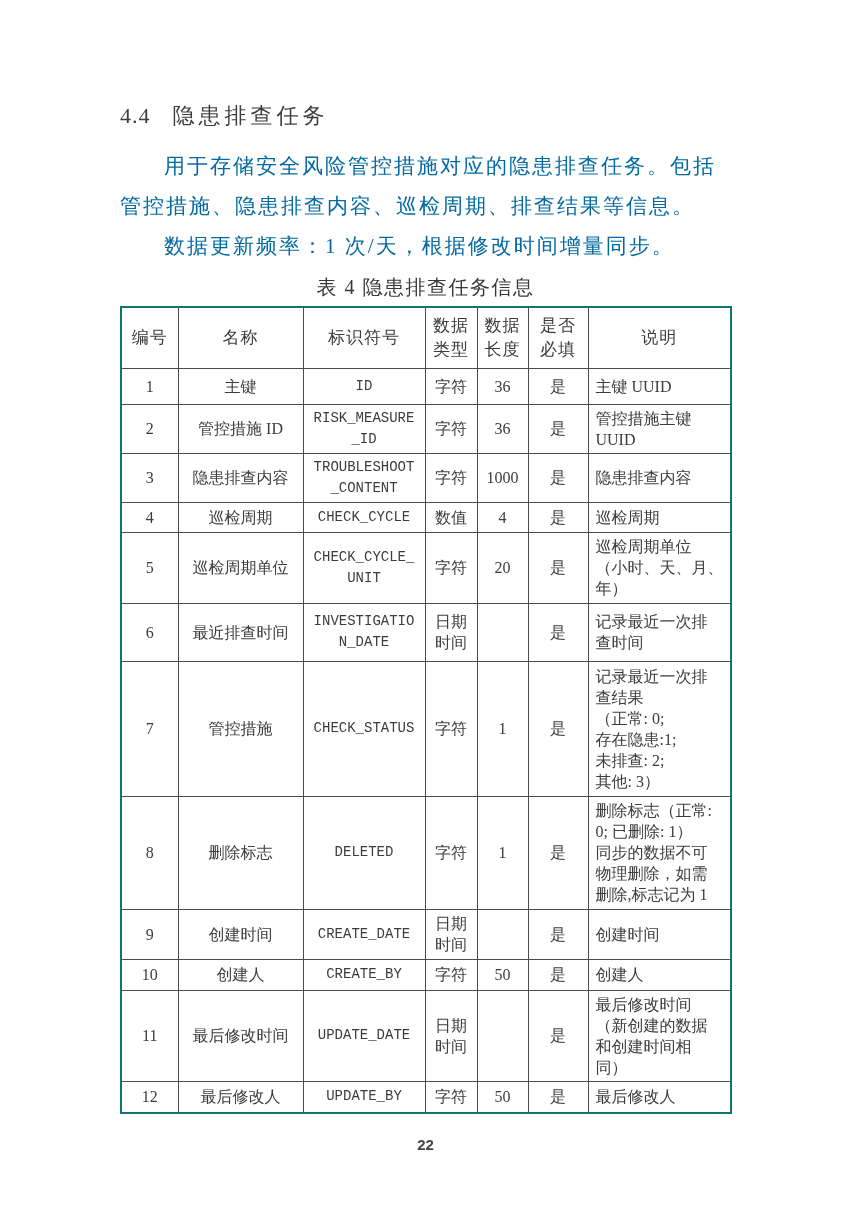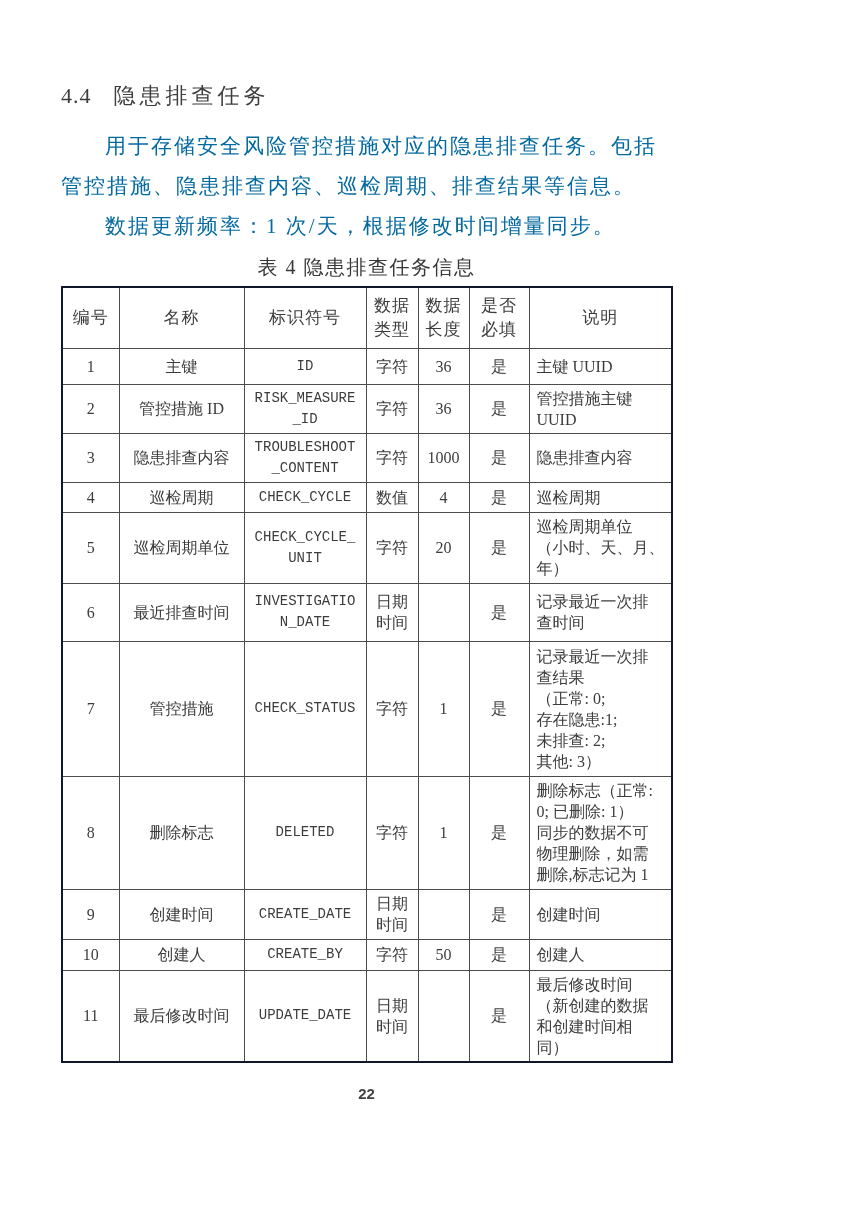--- a/index.html
+++ b/index.html
@@ -4,21 +4,21 @@
 <style>
   * { margin: 0; padding: 0; box-sizing: border-box; }
   html, body {
     width: 860px; height: 1216px;
     background: #ffffff;
     font-family: "Liberation Serif", "DejaVu Serif", serif;
     color: #3a3a3a;
     overflow: hidden;
   }
   .page { width: 860px; height: 1216px; position: relative; }
-  .content { margin-left: 61px; width: 611px; padding-top: 80px; }
+  .content { margin-left: 120px; width: 611px; padding-top: 100px; }
 
   .section-heading {
     font-size: 22px; font-weight: normal;
     letter-spacing: 4px; line-height: 31px;
     color: #3d3d3d;
   }
   .section-heading .sec-num { letter-spacing: 1px; margin-right: 22px; }
 
   .body-para {
     font-size: 21px; line-height: 40px;
@@ -34,21 +34,21 @@
     font-size: 20px; line-height: 28px;
     letter-spacing: 1.5px;
     color: #383838;
   }
 
   table.data-table {
     border-collapse: collapse;
     table-layout: fixed;
     width: 610px;
     margin-top: 5px;
-    border: 2px solid #0f172a;
+    border: 2px solid #0f766e;
   }
   .data-table th, .data-table td {
     border: 1.6px solid #4c4c4c;
     text-align: center;
     vertical-align: middle;
     font-size: 16px;
     line-height: 21px;
     font-weight: normal;
     padding: 3px 5px;
     white-space: pre-line;
@@ -238,19 +238,28 @@
             <td class="col-identifier">UPDATE_DATE</td>
             <td class="col-type">日期
 时间</td>
             <td class="col-length"></td>
             <td class="col-required">是</td>
             <td class="col-description">最后修改时间
 （新创建的数据
 和创建时间相
 同）</td>
           </tr>
+          <tr>
+            <td class="col-no">12</td>
+            <td class="col-name">最后修改人</td>
+            <td class="col-identifier">UPDATE_BY</td>
+            <td class="col-type">字符</td>
+            <td class="col-length">50</td>
+            <td class="col-required">是</td>
+            <td class="col-description">最后修改人</td>
+          </tr>
         </tbody>
     </table>
 
     <div class="page-number">22</div>
 
   </div>
 </div>
 
 </body></html>

